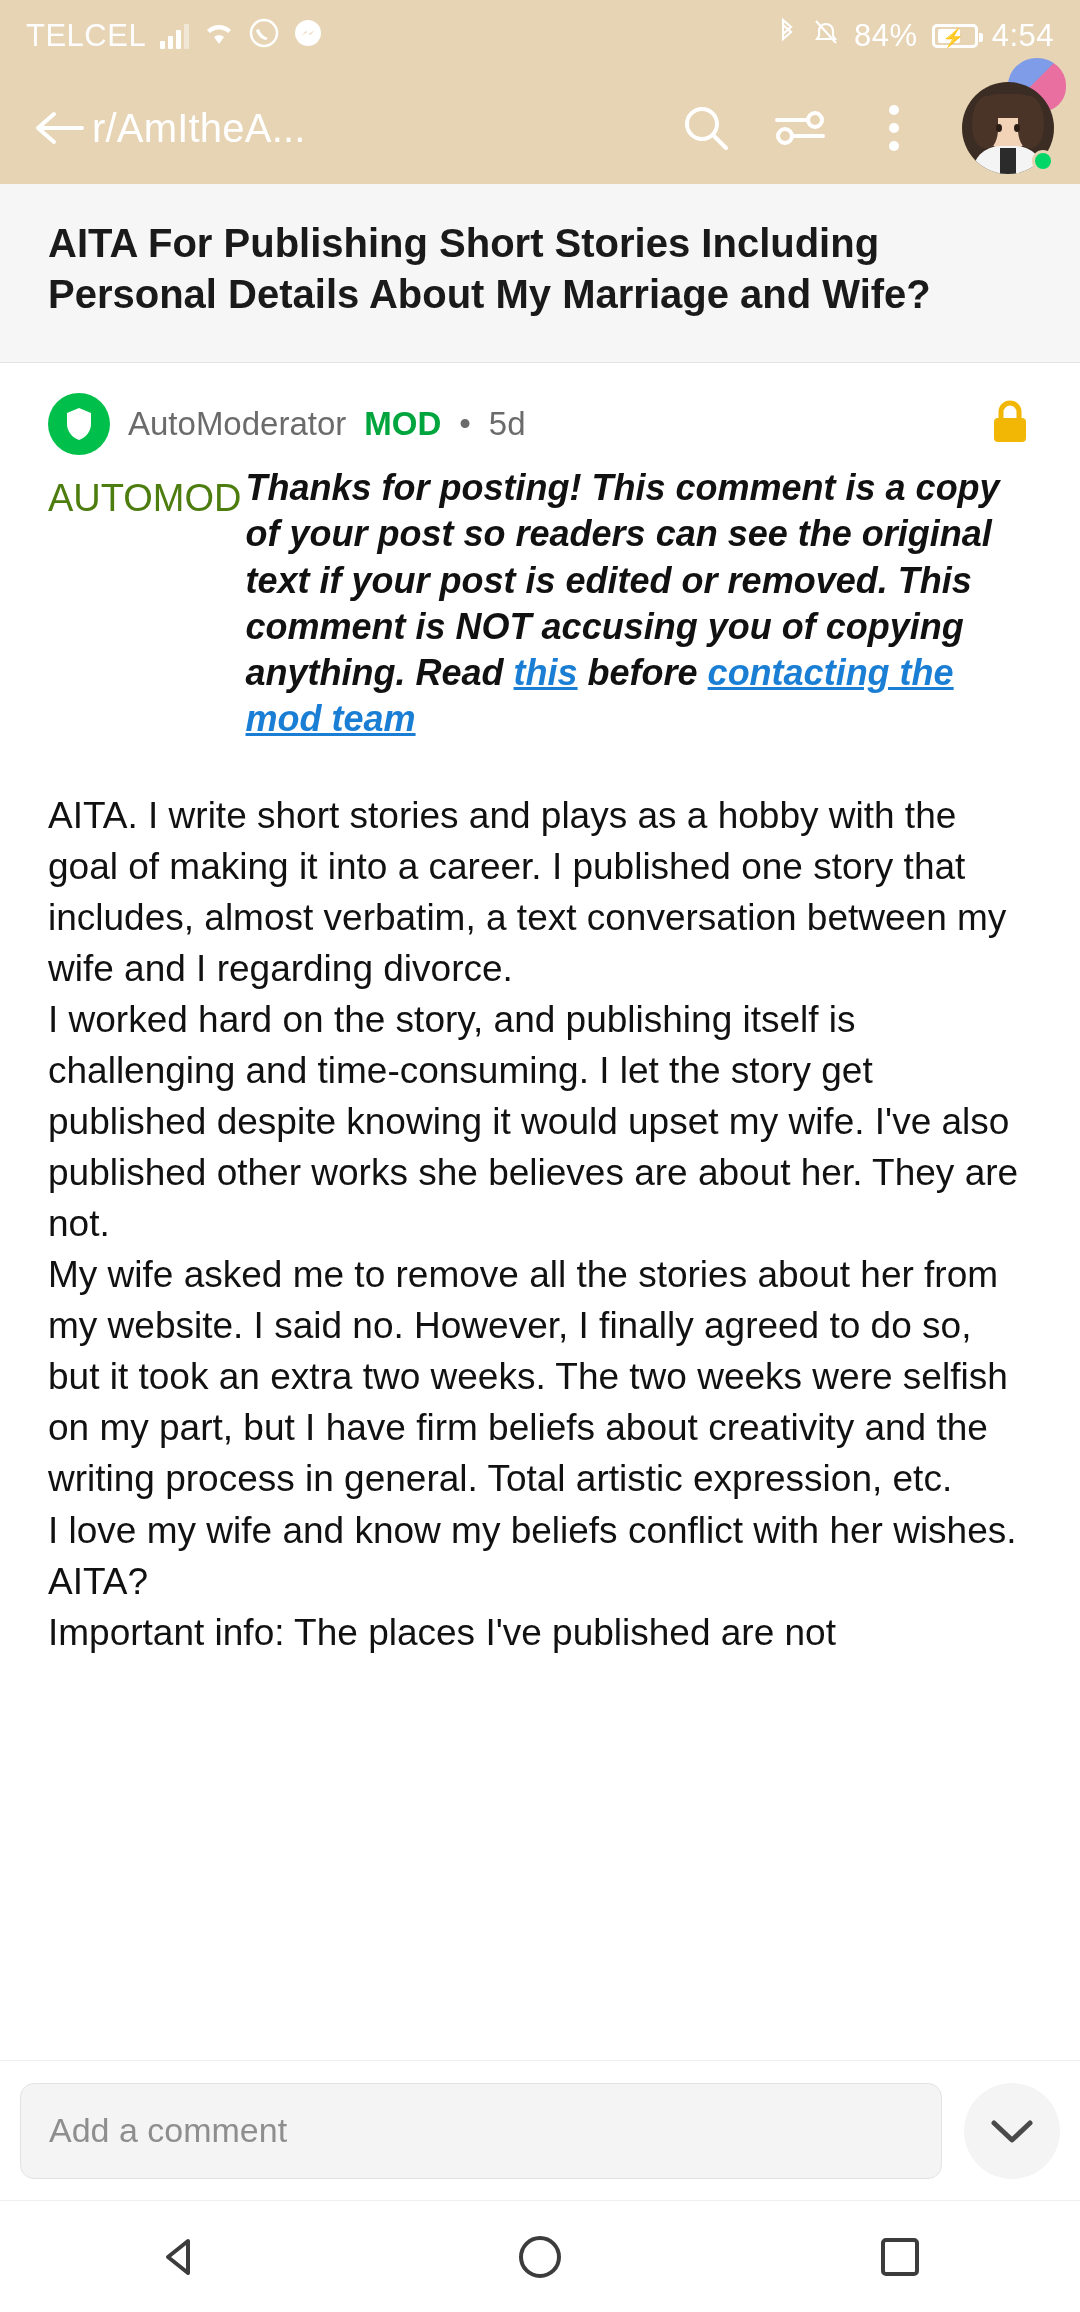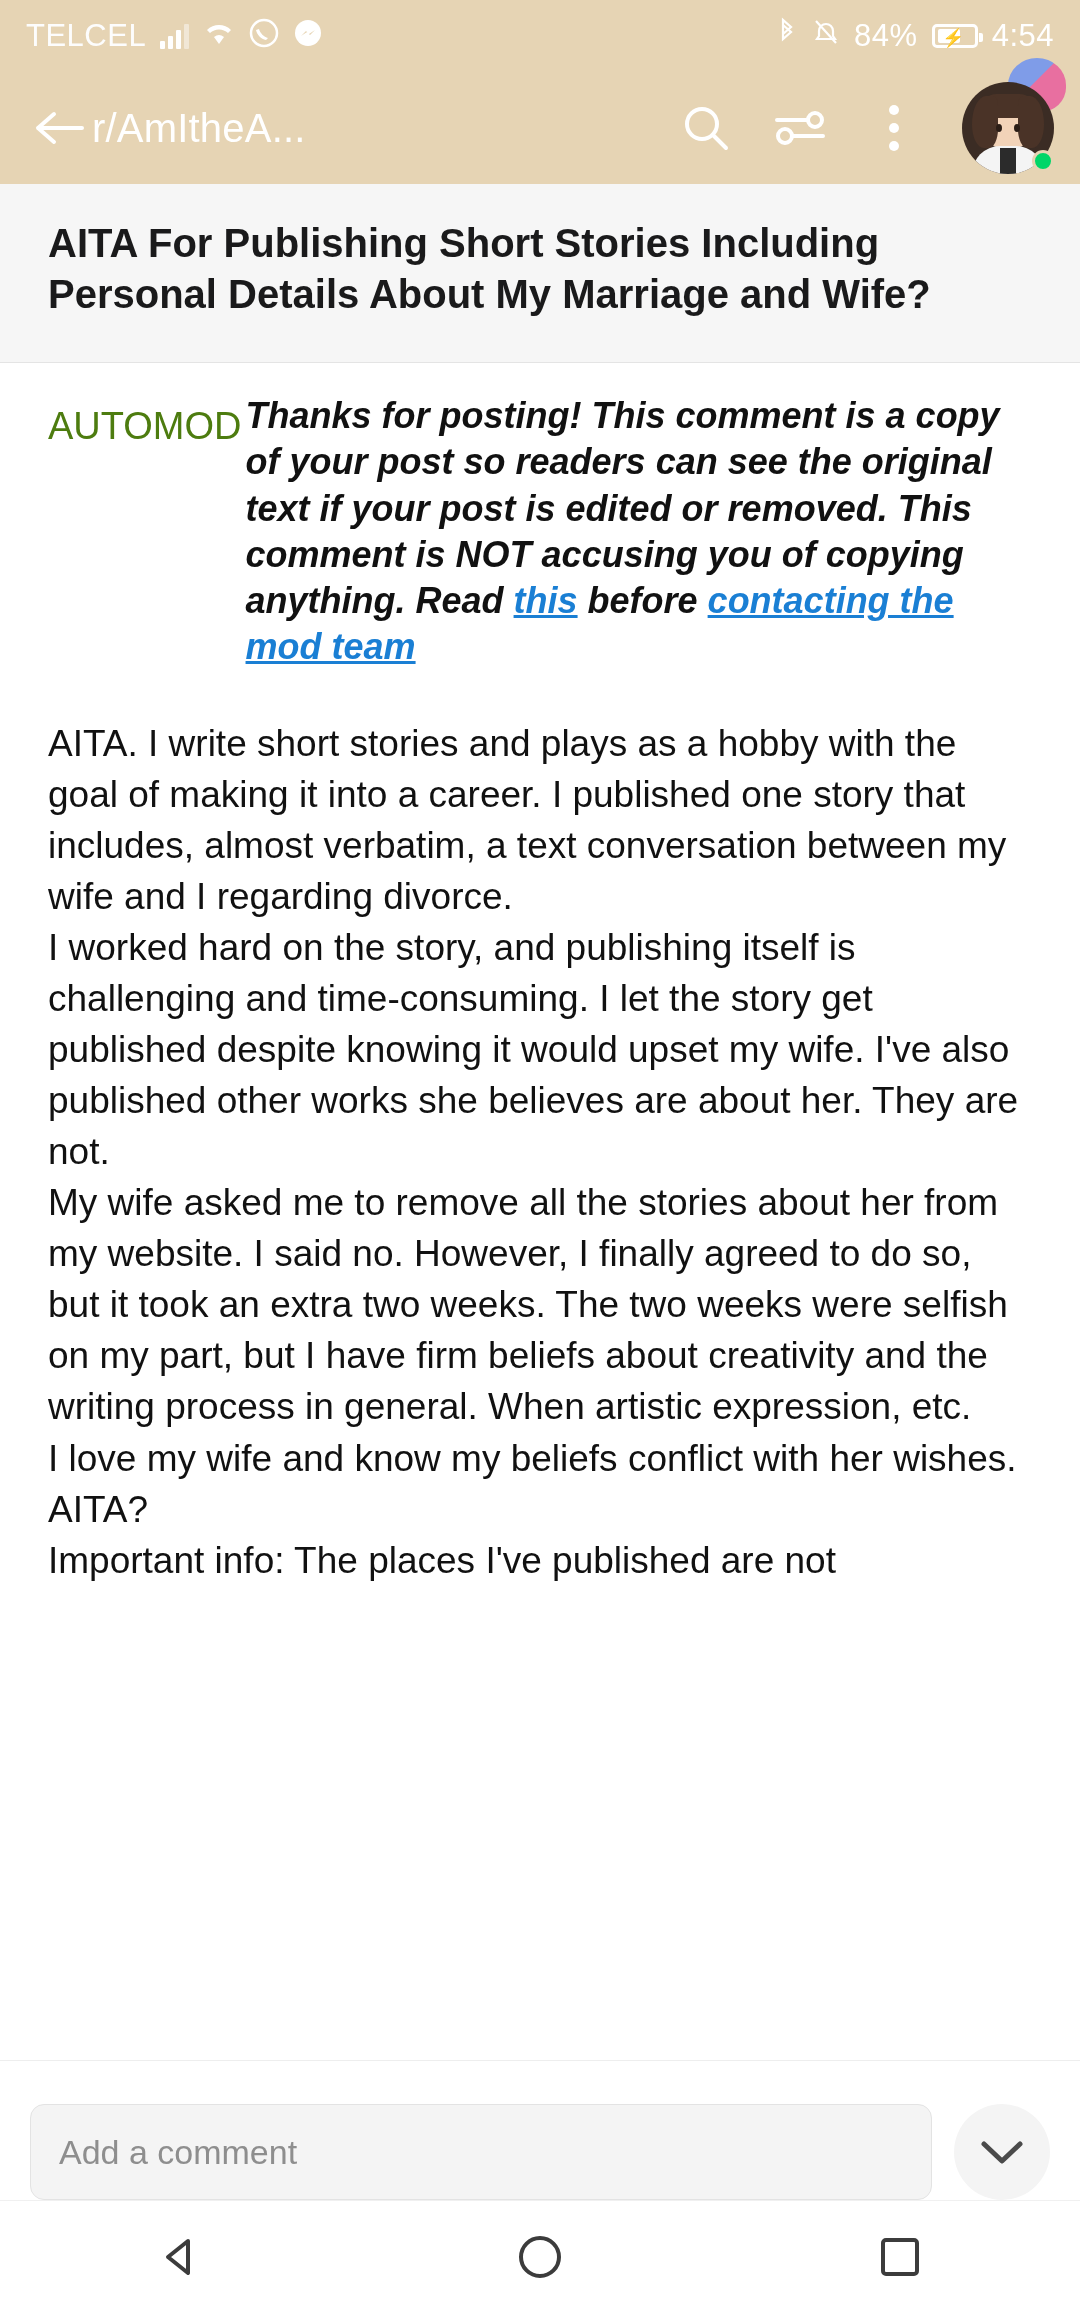--- a/index.html
+++ b/index.html
@@ -178,23 +178,23 @@
   .body-text p { margin: 0; }
 
   
   .comment-bar {
     position: absolute;
     left: 0; right: 0;
     bottom: 112px;
     height: 140px;
     background: #ffffff;
     display: flex;
-    align-items: flex-end;
+    align-items: center;
     gap: 22px;
-    padding: 0 30px;
+    padding: 0 20px;
     border-top: 1px solid #eeeeee;
   }
   .comment-input {
     flex: 1;
     height: 96px;
     border-radius: 14px;
     background: #f4f4f4;
     border: 1px solid #e3e3e3;
     color: #8e8e8e;
     font-size: 34px;
@@ -316,32 +316,49 @@
       </div>
     </div>
   </div>
 
   <div class="post-title-block">
     <div class="post-title">AITA For Publishing Short Stories Including Personal Details About My Marriage and Wife?</div>
   </div>
 
   <div class="content">
 
+    <div class="comment-head">
+      <div class="mod-shield">
+        <svg width="34" height="38" viewBox="0 0 34 38">
+            <path d="M17 3l12 5v11c0 8-6 14-12 16C11 33 5 27 5 19V8z" fill="#fff"></path>
+          </svg>
+      </div>
+      <span class="author">AutoModerator</span>
+      <span class="mod-tag">MOD</span>
+      <span class="dot-sep">•</span>
+      <span class="age">5d</span>
+      <span class="lock-icon">
+        <svg width="44" height="48" viewBox="0 0 44 48">
+            <rect x="6" y="20" width="32" height="24" rx="4" fill="#f2b705"></rect>
+            <path d="M13 20v-6a9 9 0 0 1 18 0v6" fill="none" stroke="#f2b705" stroke-width="5"></path>
+          </svg>
+      </span>
+    </div>
 
     <div class="automod-row">
       <span class="automod-badge">AUTOMOD</span>
       <div class="automod-text">
         <span>Thanks for posting! This comment is a copy of your post so readers can see the original text if your post is edited or removed. This comment is NOT accusing you of copying anything. Read </span><a href="#">this</a><span> before </span><a href="#">contacting the mod team</a>
       </div>
     </div>
 
     <div class="body-text">
       <p>AITA. I write short stories and plays as a hobby with the goal of making it into a career. I published one story that includes, almost verbatim, a text conversation between my wife and I regarding divorce.</p>
       <p>I worked hard on the story, and publishing itself is challenging and time-consuming. I let the story get published despite knowing it would upset my wife. I've also published other works she believes are about her. They are not.</p>
-      <p>My wife asked me to remove all the stories about her from my website. I said no. However, I finally agreed to do so, but it took an extra two weeks. The two weeks were selfish on my part, but I have firm beliefs about creativity and the writing process in general. When artistic expression, etc.</p>
+      <p>My wife asked me to remove all the stories about her from my website. I said no. However, I finally agreed to do so, but it took an extra two weeks. The two weeks were selfish on my part, but I have firm beliefs about creativity and the writing process in general. Total artistic expression, etc.</p>
       <p>I love my wife and know my beliefs conflict with her wishes. AITA?</p>
       <p>Important info: The places I've published are not</p>
     </div>
   </div>
 
   <div class="comment-bar">
     <input class="comment-input" type="text" placeholder="Add a comment" style="">
     <div class="collapse-btn">
       <svg width="48" height="30" viewBox="0 0 48 30">
           <path d="M6 7l18 17L42 7" fill="none" stroke="#4a4a4a" stroke-width="5" stroke-linecap="round" stroke-linejoin="round"></path>

